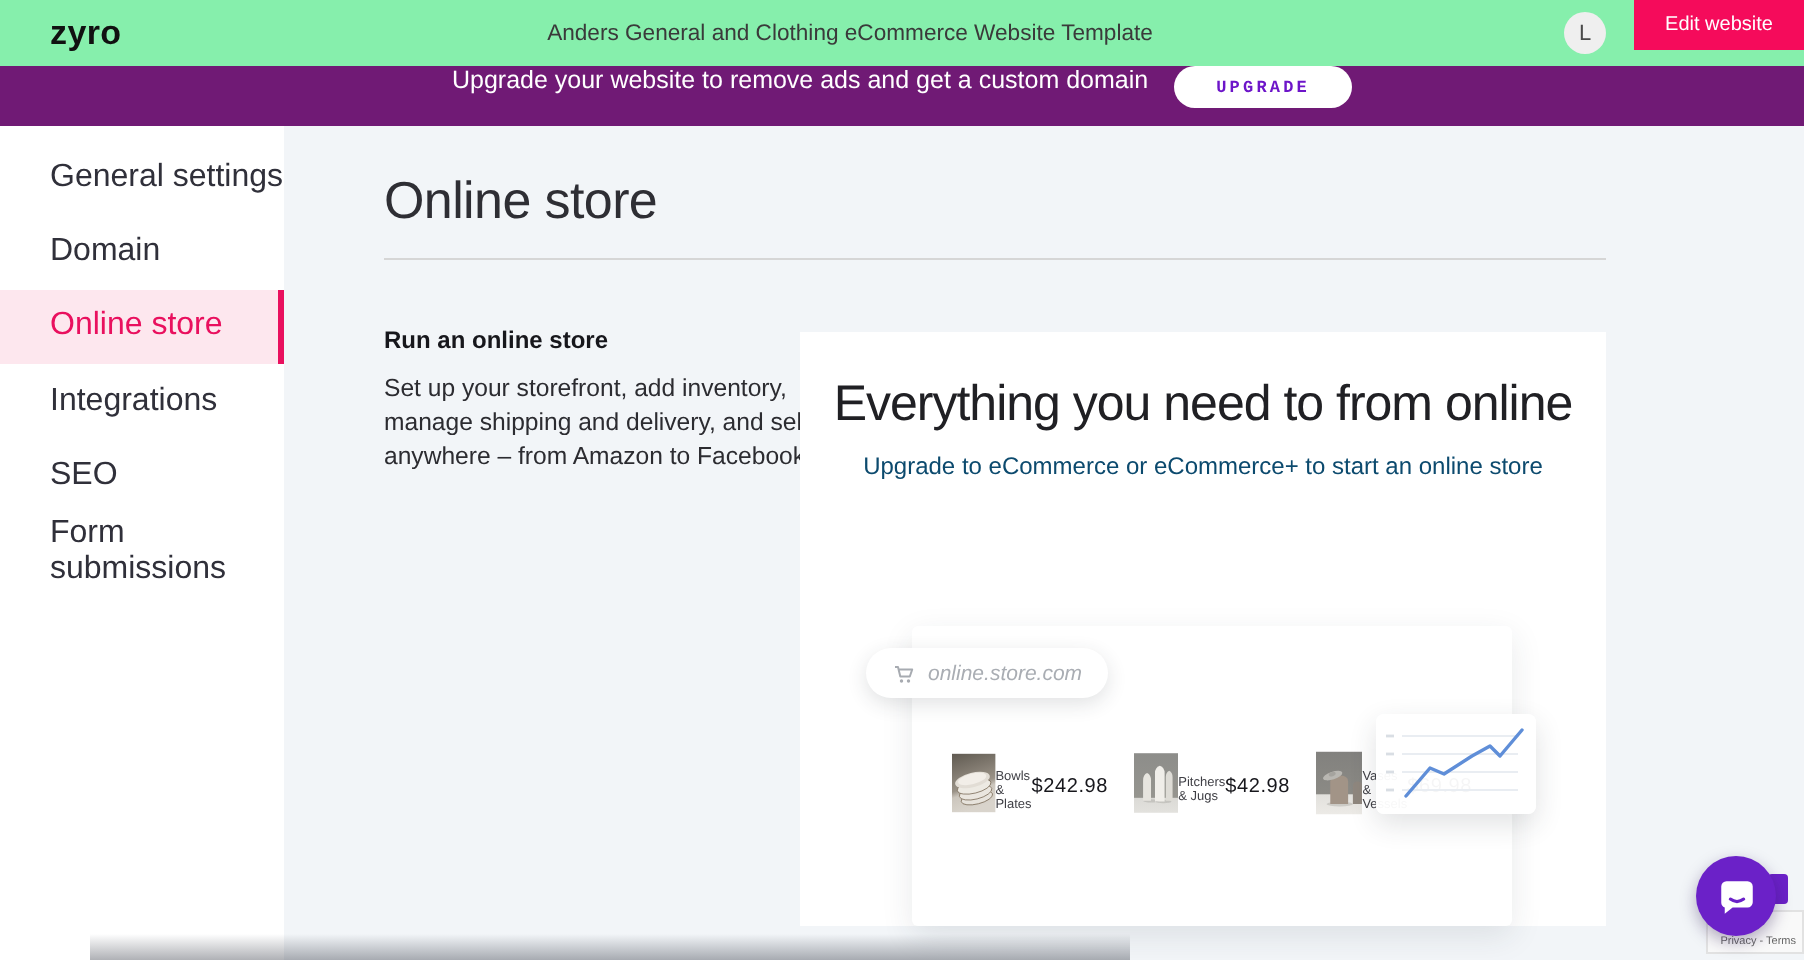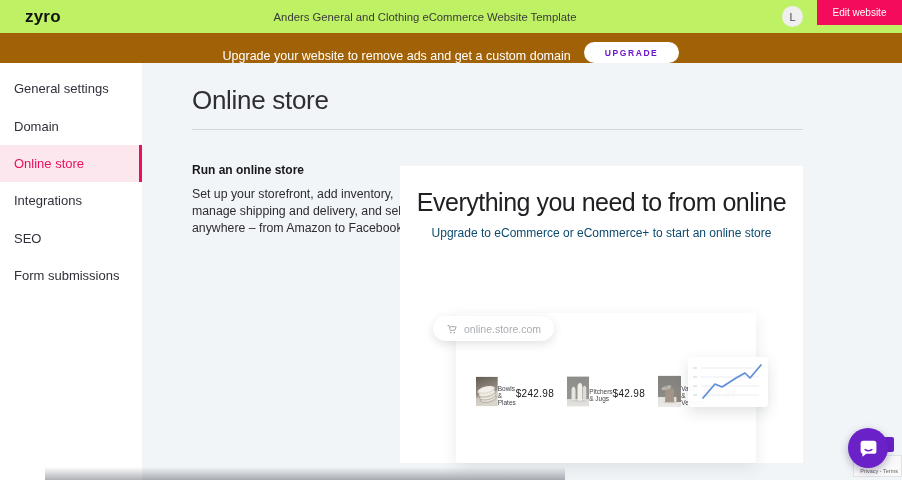--- a/index.html
+++ b/index.html
@@ -2,46 +2,46 @@
 <html><head>
 <meta charset="utf-8">
 <style>
   * { margin:0; padding:0; box-sizing:border-box; }
   body { font-family:"Liberation Sans", sans-serif; background:#dfe3e8; }
   .screen { position:relative; width:902px; height:480px; overflow:hidden;
             background:#f2f5f8; font-family:"Liberation Sans", sans-serif; }
 
   
   .header { position:absolute; top:0; left:0; width:902px; height:33px;
-            background:#bef264; z-index:20; }
+            background:#86efac; z-index:20; }
   .logo { position:absolute; left:25px; top:7px; font-size:17px; font-weight:700;
           letter-spacing:.2px; color:#111; cursor:pointer; }
   .site-title { position:absolute; left:425px; top:11px; transform:translateX(-50%);
                 font-size:11.3px; color:#3a3a3a; white-space:nowrap; }
   .avatar { position:absolute; left:782px; top:6px; width:21px; height:21px;
             border-radius:50%; background:#efefef; color:#4a4a4a; font-size:11px;
             display:flex; align-items:center; justify-content:center; cursor:pointer; }
   .edit-btn { position:absolute; right:0; top:0; width:85px; height:25px;
               background:#f50b5b; color:#fff; font-size:10px; border:none;
               cursor:pointer; font-family:inherit; }
 
   
   .banner { position:absolute; top:33px; left:0; width:902px; height:30px;
-            background:#a16207; display:flex; align-items:flex-end; justify-content:center;
+            background:#701a75; display:flex; align-items:flex-start; justify-content:center;
             gap:13px; z-index:19; }
   .banner-text { color:#fff; font-size:12.5px; }
   .banner-btn { background:#fff; color:#6d15c9; border:none; border-radius:999px;
                 height:21px; padding:0 21px; font-size:8.5px; font-weight:700;
-                letter-spacing:1.6px; cursor:pointer; font-family:Liberation Sans, sans-serif; }
+                letter-spacing:1.6px; cursor:pointer; font-family:Liberation Mono, monospace; }
 
   
   .sidebar { position:absolute; left:0; top:63px; width:142px; height:417px;
              background:#ffffff; z-index:5; padding-top:7px; }
-  .nav-item { height:37.4px; display:flex; align-items:center; padding-left:14px;
-              font-size:13px; color:#30303a; cursor:pointer; }
+  .nav-item { height:37.4px; display:flex; align-items:center; padding-left:25px;
+              font-size:16px; color:#30303a; cursor:pointer; }
   .nav-item.active { background:#fde7ee; color:#e9105e; border-right:3px solid #e9105e; }
 
   
   .main { position:absolute; left:142px; top:63px; width:760px; height:417px; }
   .page-title { position:absolute; left:50px; top:22px; font-size:26px;
                 font-weight:400; color:#2e2e34; letter-spacing:-.3px; }
   .divider { position:absolute; left:50px; top:66px; width:611px; height:1px;
              background:#d6d6d6; }
   .intro { position:absolute; left:50px; top:100px; width:214px; }
   .intro h3 { font-size:12px; font-weight:700; color:#17171c; margin-bottom:9px; }
@@ -62,23 +62,23 @@
   
   .store-card { position:absolute; left:56px; top:147px; width:300px; height:150px;
                 background:#fff; border-radius:3px;
                 box-shadow:0 5px 16px rgba(40,50,60,.10); display:flex;
                 justify-content:space-between; padding:7px 20px 0; }
   .product { width:78px; display:flex; flex-direction:row; align-items:center; }
   .product svg.photo { width:78px; height:105px; display:block; }
   .product-name { margin-top:7px; font-size:6.5px; color:#3f3f45; }
   .product-price { margin-top:3px; font-size:10px; color:#17171c; letter-spacing:.3px; }
 
-  .url-pill { position:absolute; left:33px; top:150px; height:25px; border-radius:999px;
+  .url-pill { position:absolute; left:33px; top:158px; height:25px; border-radius:999px;
               background:#fff; box-shadow:0 3px 10px rgba(40,50,60,.14);
-              display:flex; align-items:center; gap:6px; padding:0 13px; z-index:3; }
+              display:flex; align-items:center; gap:6px; padding:0 13px; z-index:3;font-style:italic; }
   .url-text { font-size:10.5px; color:#a9adb3; }
 
   .chart-card { position:absolute; left:288px; top:191px; width:80px; height:50px;
                 background:rgba(255,255,255,.96); border-radius:4px;
                 box-shadow:0 5px 14px rgba(40,50,60,.14); z-index:4; }
 
   
   .recaptcha { position:absolute; left:853px; top:455px; width:49px; height:22px;
                background:#f9f9f9; border:1px solid #e2e2e2; z-index:6;
                font-size:5.5px; color:#666; display:flex; align-items:flex-end;

